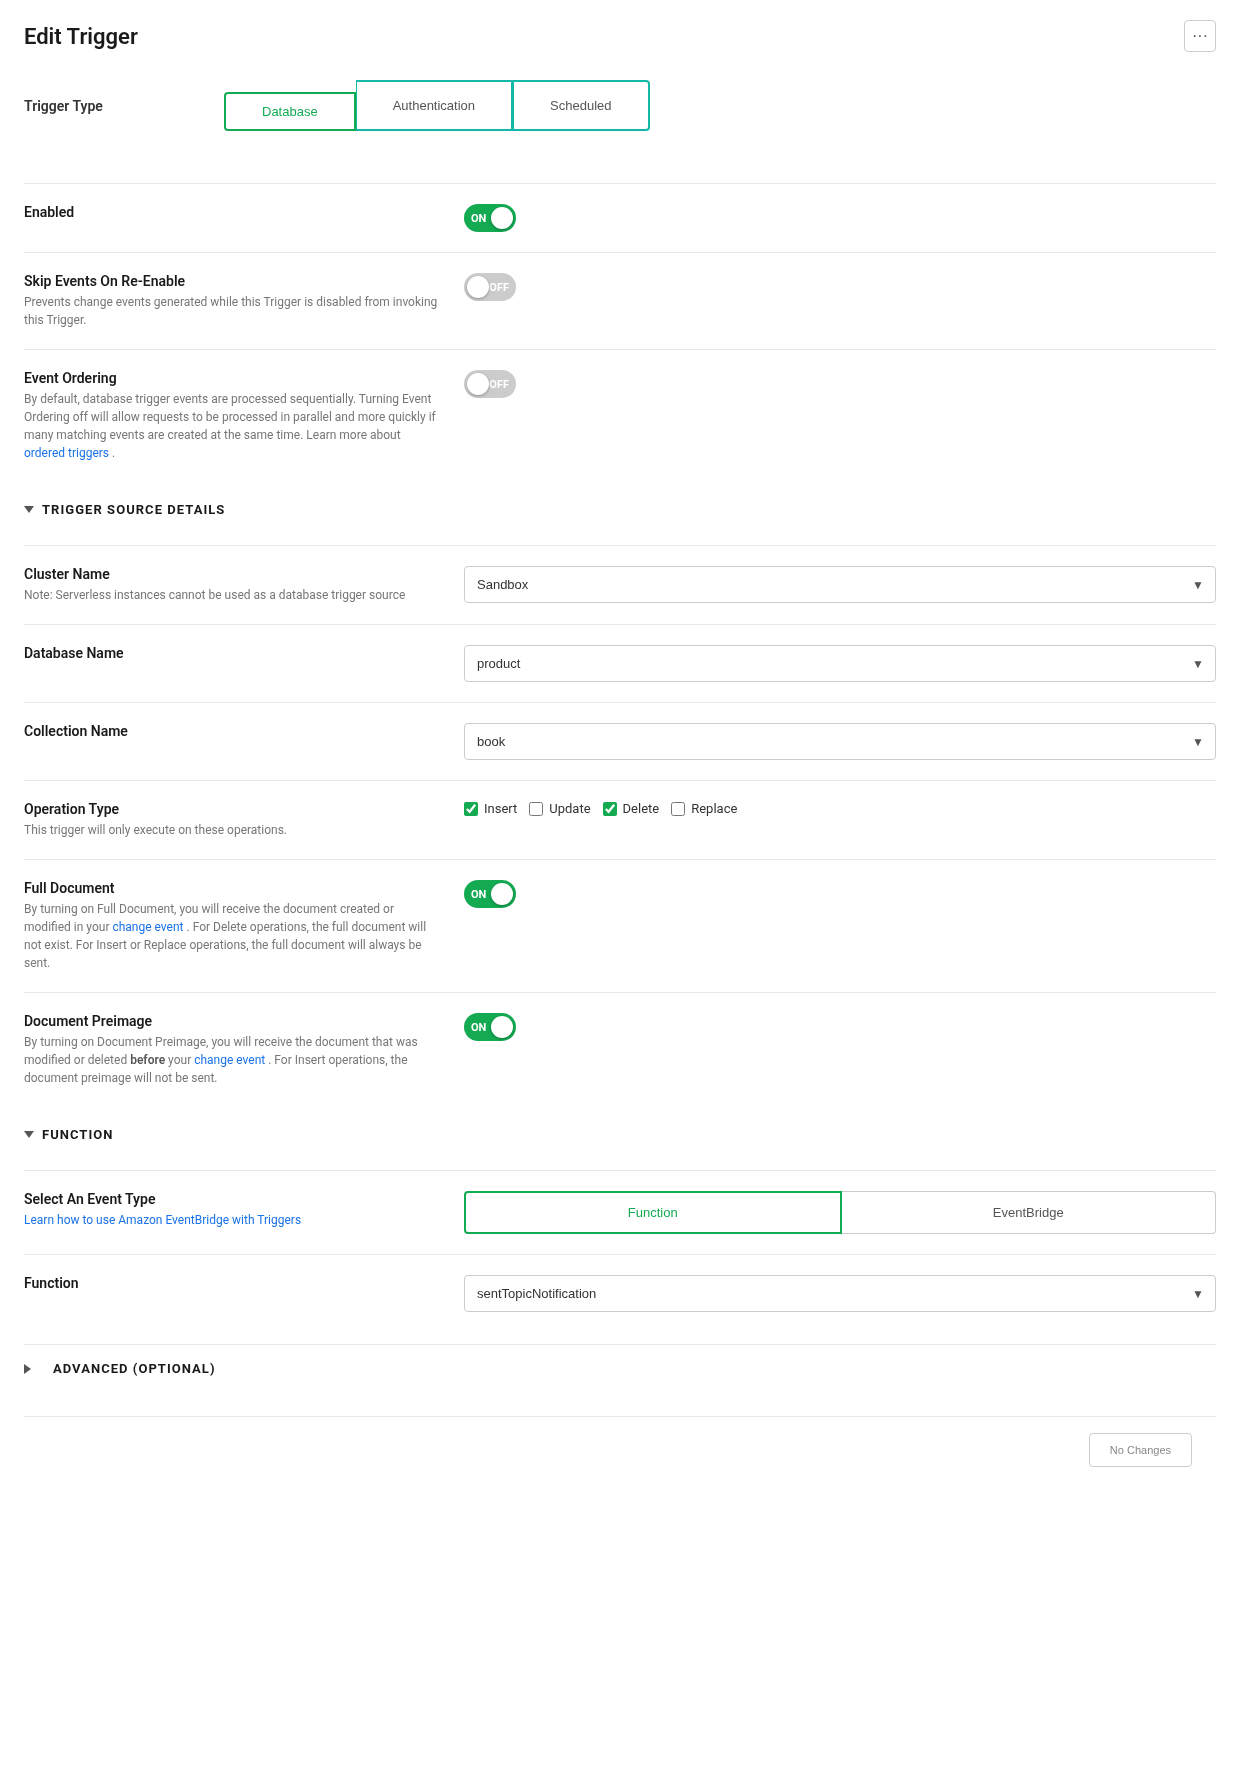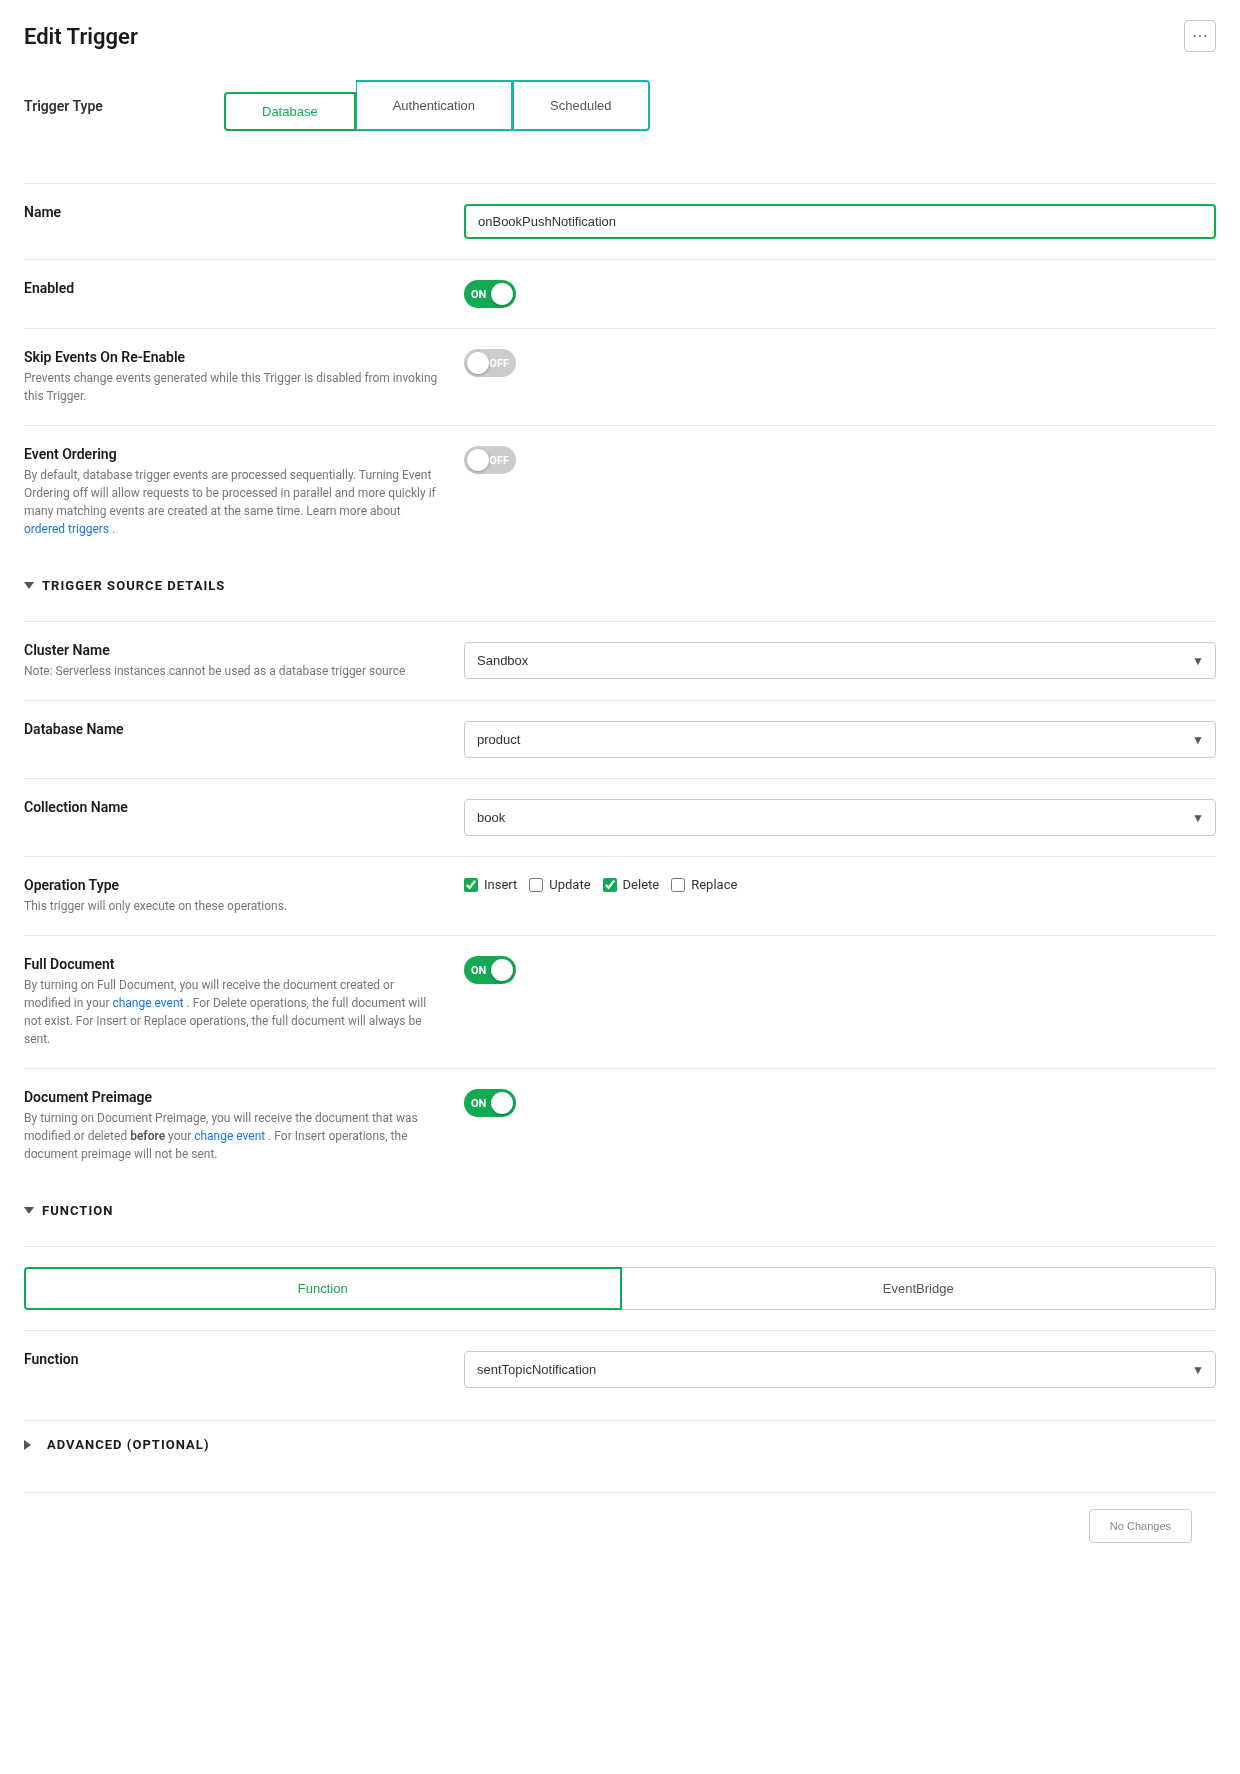--- a/index.html
+++ b/index.html
@@ -323,21 +323,21 @@
       border: 1px solid #ccc;
       border-radius: 4px;
       font-size: 11px;
       color: #888;
       cursor: pointer;
     }
 
     .advanced-section-header {
       display: flex;
       align-items: center;
-      gap: 16px;
+      gap: 22px;
       padding: 16px 0;
       cursor: pointer;
       border-top: 1px solid #e8e8e8;
     }
 
     .chevron-right {
       display: inline-block;
       width: 0;
       height: 0;
       border-top: 5px solid transparent;
@@ -370,28 +370,20 @@
     <span class="trigger-type-label">Trigger Type</span>
     <div class="trigger-type-buttons">
       <button class="trigger-type-btn active">Database</button>
       <button class="trigger-type-btn">Authentication</button>
       <button class="trigger-type-btn">Scheduled</button>
     </div>
   </div>
 
   <div class="section">
 
-    <div class="form-row">
-      <div class="form-row-label-col">
-        <div class="form-row-label">Name</div>
-      </div>
-      <div class="form-row-control">
-        <input type="text" class="text-input" value="onBookPushNotification" style="">
-      </div>
-    </div>
 
     <div class="form-row">
       <div class="form-row-label-col">
         <div class="form-row-label">Enabled</div>
       </div>
       <div class="form-row-control">
         <div class="toggle on">
           <span class="toggle-label">ON</span>
           <div class="toggle-knob"></div>
         </div>
@@ -542,20 +534,26 @@
     </div>
   </div>
 
   <div class="section">
     <div class="section-header">
       <span class="chevron-down"></span>
       <span class="section-title">FUNCTION</span>
     </div>
 
     <div class="form-row">
+      <div class="form-row-label-col">
+        <div class="form-row-label">Select An Event Type</div>
+        <div class="form-row-desc">
+          <a href="#">Learn how to use Amazon EventBridge with Triggers</a>
+        </div>
+      </div>
       <div class="form-row-control">
         <div class="event-type-buttons">
           <button class="event-type-btn active">Function</button>
           <button class="event-type-btn">EventBridge</button>
         </div>
       </div>
     </div>
 
     <div class="form-row">
       <div class="form-row-label-col">

